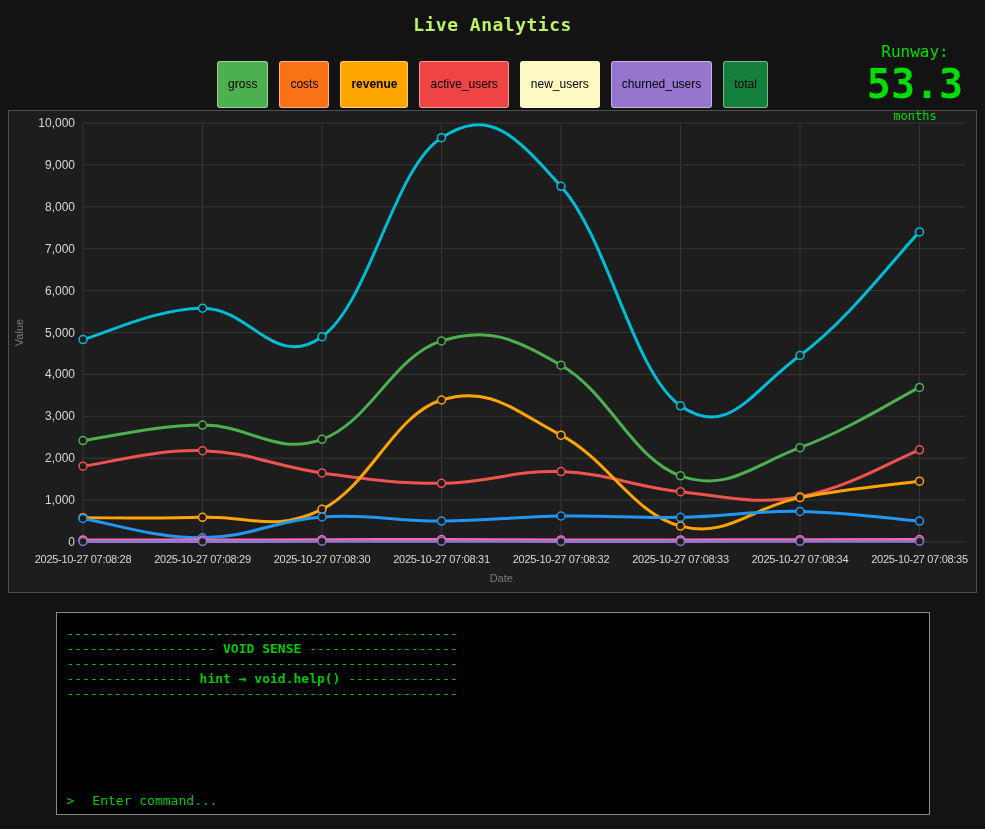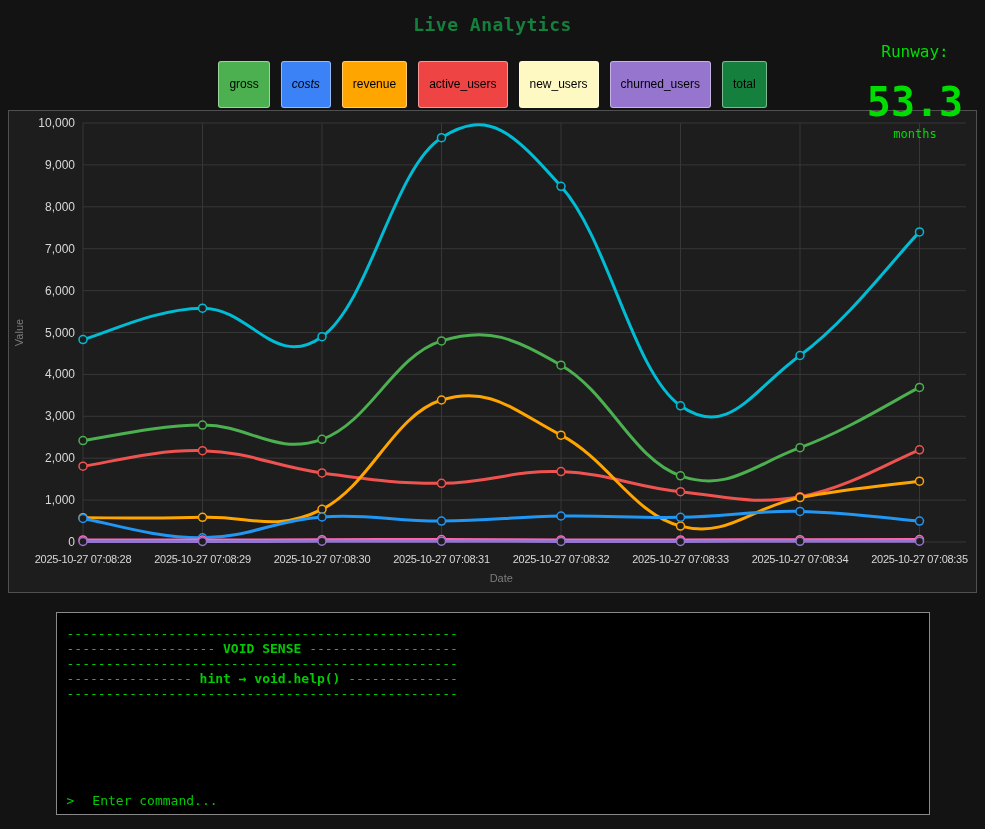--- a/index.html
+++ b/index.html
@@ -8,31 +8,31 @@
     width: 985px; height: 829px;
     background: #131313;
     overflow: hidden;
     font-family: "DejaVu Sans Mono", monospace;
   }
   
   .header { position: relative; height: 110px; }
   .page-title {
     margin: 0; padding-top: 14px;
     text-align: center;
-    color: #15803d;
+    color: #bef264;
     font: bold 18px "DejaVu Sans Mono", monospace;
     letter-spacing: 0.5px;
   }
   .runway {
     position: absolute; top: 2px; right: 10px;
     width: 120px; text-align: center;
     color: #00dd00;
   }
   .runway-label { font-size: 16px; line-height: 20px; margin-top: 40px; }
-  .runway-value { font-size: 40px; font-weight: bold; line-height: 44px; margin-top: 18px; }
+  .runway-value { font-size: 40px; font-weight: bold; line-height: 44px; }
   .runway-unit  { font-size: 12px; line-height: 20px; }
   .legend {
     display: flex; justify-content: center; gap: 11px;
     margin-top: 26px;
   }
   .legend-btn {
     font-family: "Liberation Sans", sans-serif;
     font-size: 12px; color: #000;
     padding: 16px 10px;
     border: 1px solid rgba(255,255,255,0.45);
@@ -88,22 +88,22 @@
 
 <div class="header">
   <h1 class="page-title">Live Analytics</h1>
   <div class="runway" style="color: rgb(0, 221, 0);">
     <div class="runway-label">Runway:</div>
     <div class="runway-value">53.3</div>
     <div class="runway-unit">months</div>
   </div>
   <div class="legend" id="legend">
       <button class="legend-btn" style="background: rgb(76, 175, 80);">gross</button>
-      <button class="legend-btn" style="background: #3b82f6; font-style: italic;">costs</button>
-      <button class="legend-btn" style="background: rgb(255, 165, 0);">revenue</button>
+      <button class="legend-btn" style="background: #f97316;">costs</button>
+      <button class="legend-btn" style="background: rgb(255, 165, 0); font-weight: bold;">revenue</button>
       <button class="legend-btn" style="background: #ef4444;">active_users</button>
       <button class="legend-btn" style="background: #fef9c3;">new_users</button>
       <button class="legend-btn" style="background: rgb(149, 117, 205);">churned_users</button>
       <button class="legend-btn" style="background: #15803d;">total</button>
     </div>
 </div>
 
 <div class="chart-panel">
   <svg id="chart" width="967" height="481" viewBox="0 0 967 481">
       <line x1="74" x2="957" y1="431" y2="431" stroke="#373737" stroke-width="1"></line>

